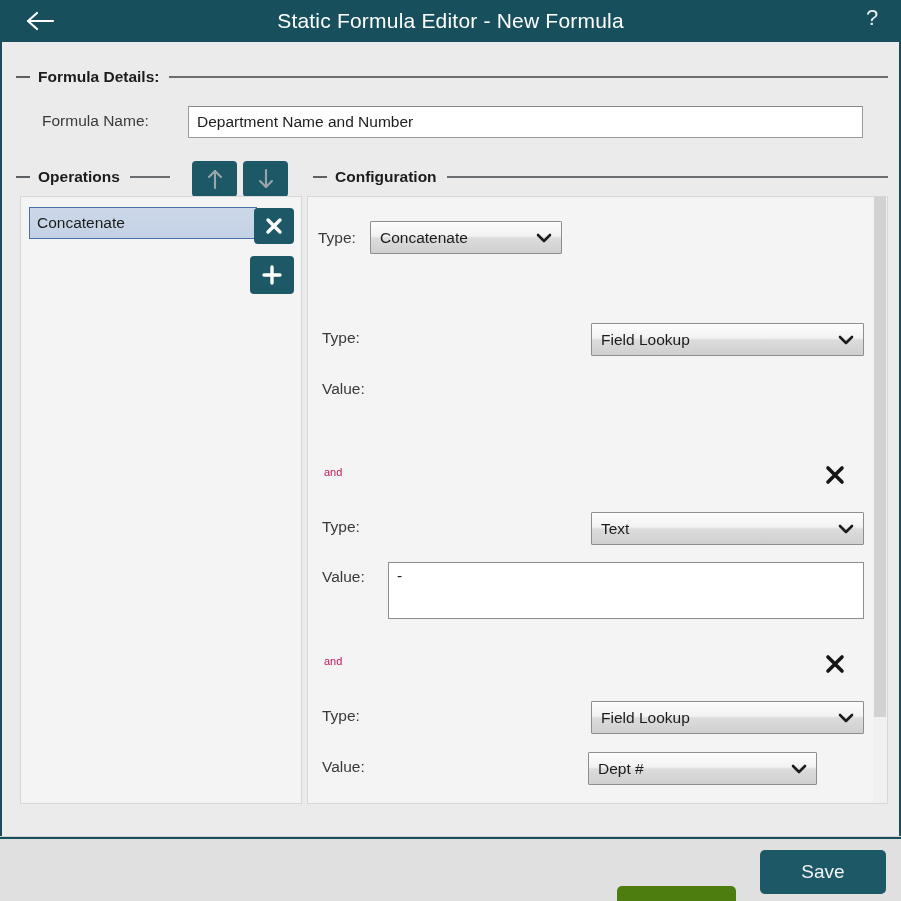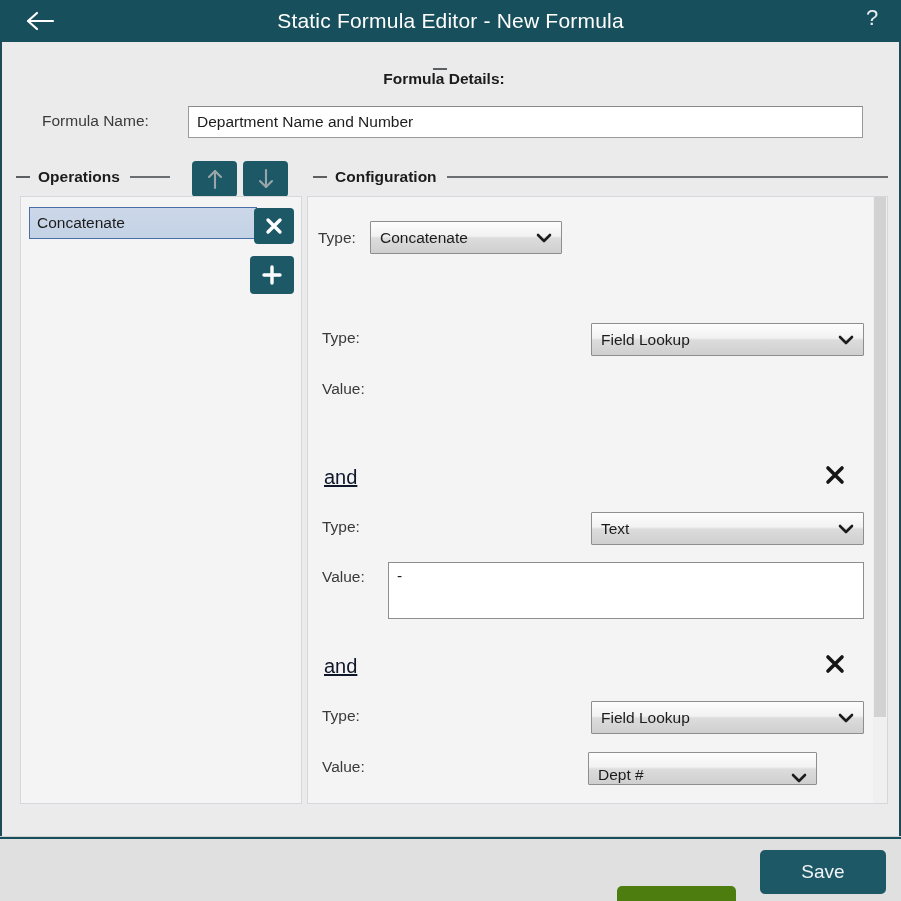--- a/index.html
+++ b/index.html
@@ -82,21 +82,21 @@
     white-space: nowrap;
   }
   .group-head .rule {
     flex: 1 1 auto;
     height: 0;
     border-top: 2px solid #6a6e71;
     margin-left: 10px;
   }
 
   
-  #formula-details-head { left: 6px; top: 68px; width: 872px; flex-direction: column; }
+  #formula-details-head { left: 14px; top: 68px; width: 872px; }
 
   .fd-label {
     position: absolute;
     left: 40px; top: 112px;
     font-size: 15.5px;
     color: #3a3a3a;
   }
   .fd-input {
     position: absolute;
     left: 186px; top: 106px;
@@ -217,23 +217,22 @@
 
   #settings-head { left: 311px; top: 279px; width: 552px; }
 
   .row-label {
     position: absolute;
     font-size: 15.5px;
     color: #3a3a3a;
   }
   .and-label {
     position: absolute;
-    font-size: 20px;
-    color: #0f172a;
-    text-decoration: underline;
+    font-size: 11px;
+    color: #be185d;
   }
   .x-remove {
     position: absolute;
     width: 26px; height: 26px;
     display: flex; align-items: center; justify-content: center;
     cursor: pointer;
   }
 
   
   #lbl-type-1  { left: 320px; top: 329px; }
@@ -262,21 +261,21 @@
     outline: none;
     line-height: 1.15;
   }
   #and-2 { left: 322px; top: 655px; }
   #x-2   { left: 820px; top: 651px; }
 
   
   #lbl-type-3  { left: 320px; top: 707px; }
   #lbl-value-3 { left: 320px; top: 758px; }
   #combo-type-3  { left: 589px; top: 701px; width: 273px; }
-  #combo-value-3 { left: 586px; top: 752px; width: 229px; align-items: flex-end; }
+  #combo-value-3 { left: 586px; top: 752px; width: 229px; }
 
   
   .cfg-scroll-track {
     position: absolute;
     right: 0; top: 0;
     width: 14px; height: 606px;
     background: #f0f0f0;
   }
   .cfg-scroll-thumb {
     position: absolute;

